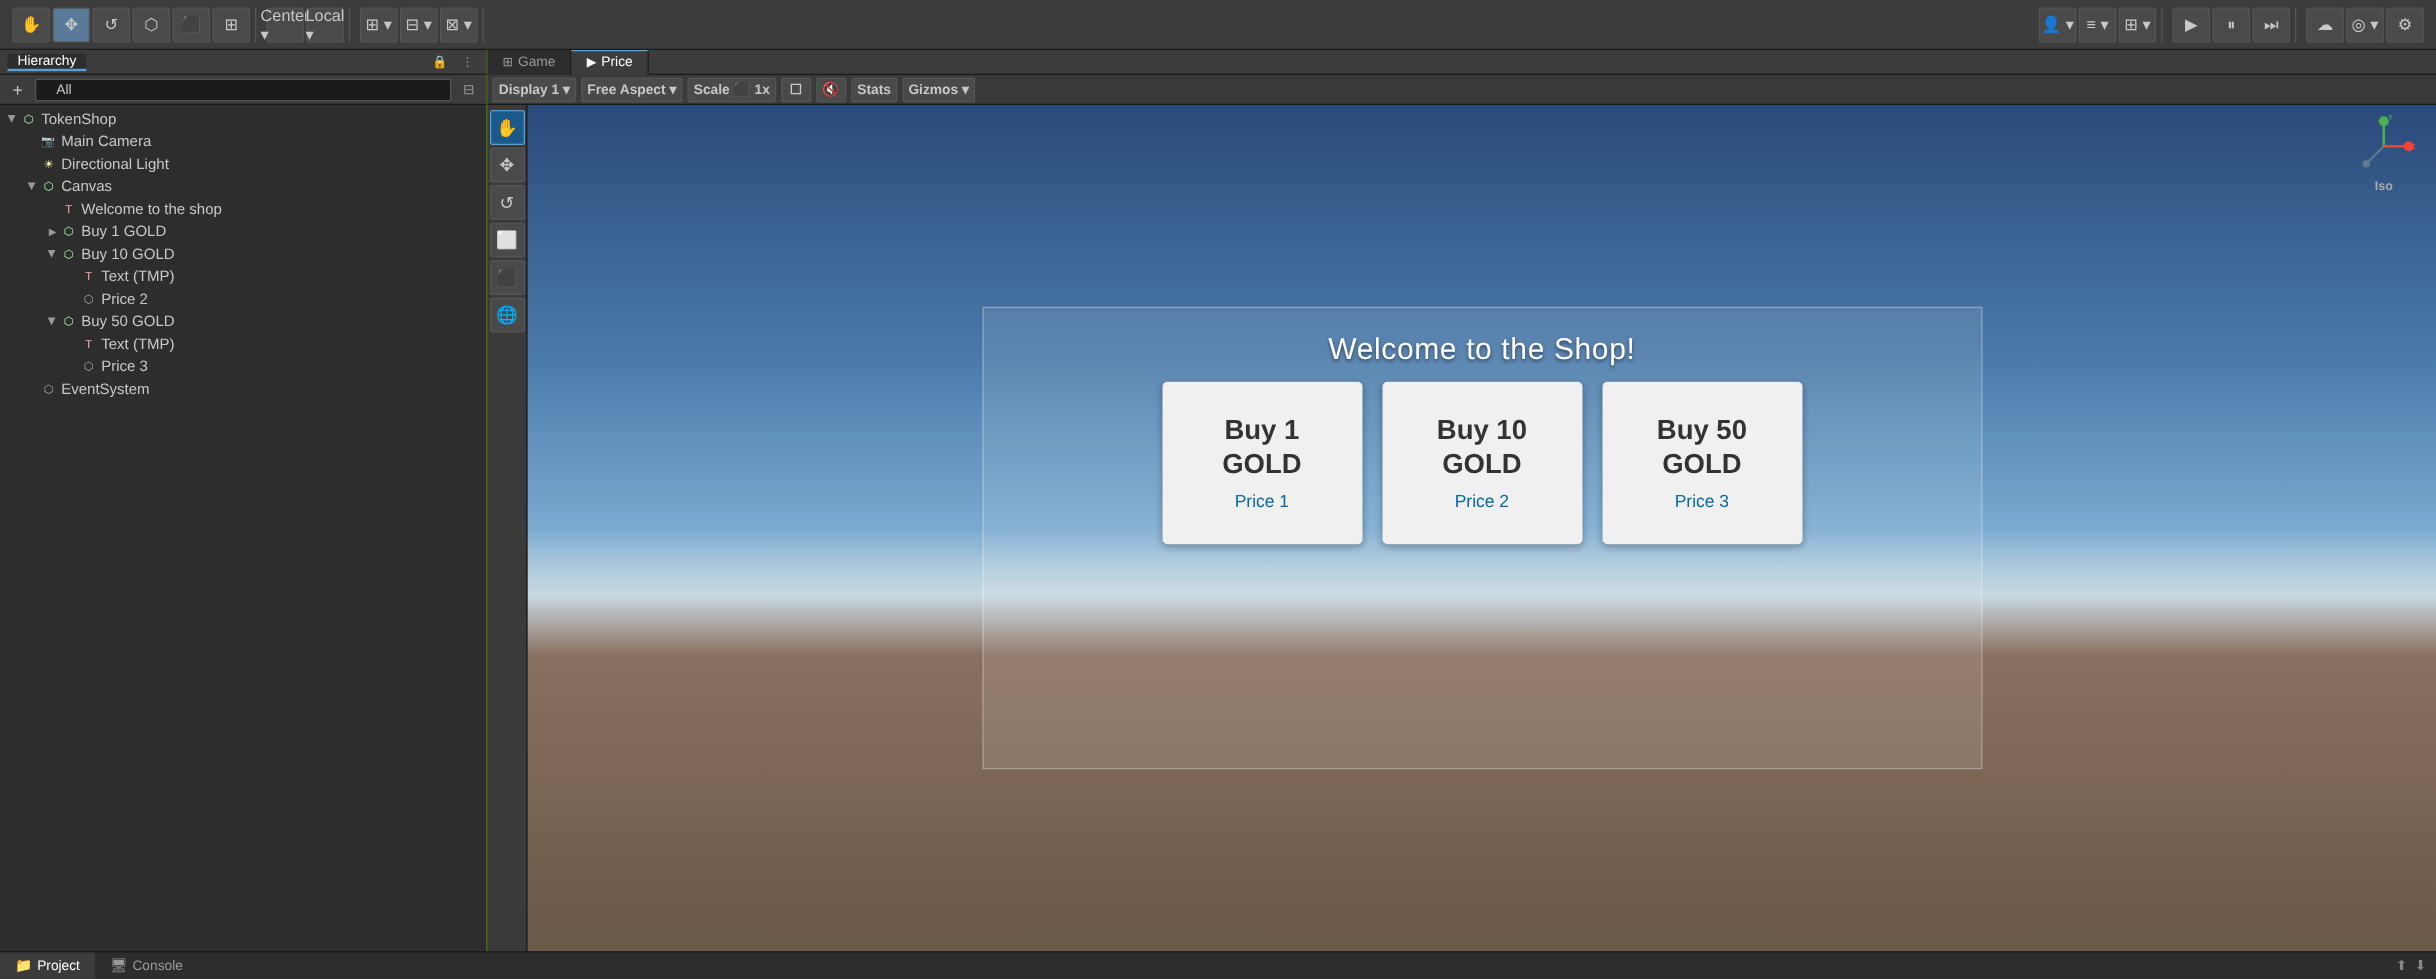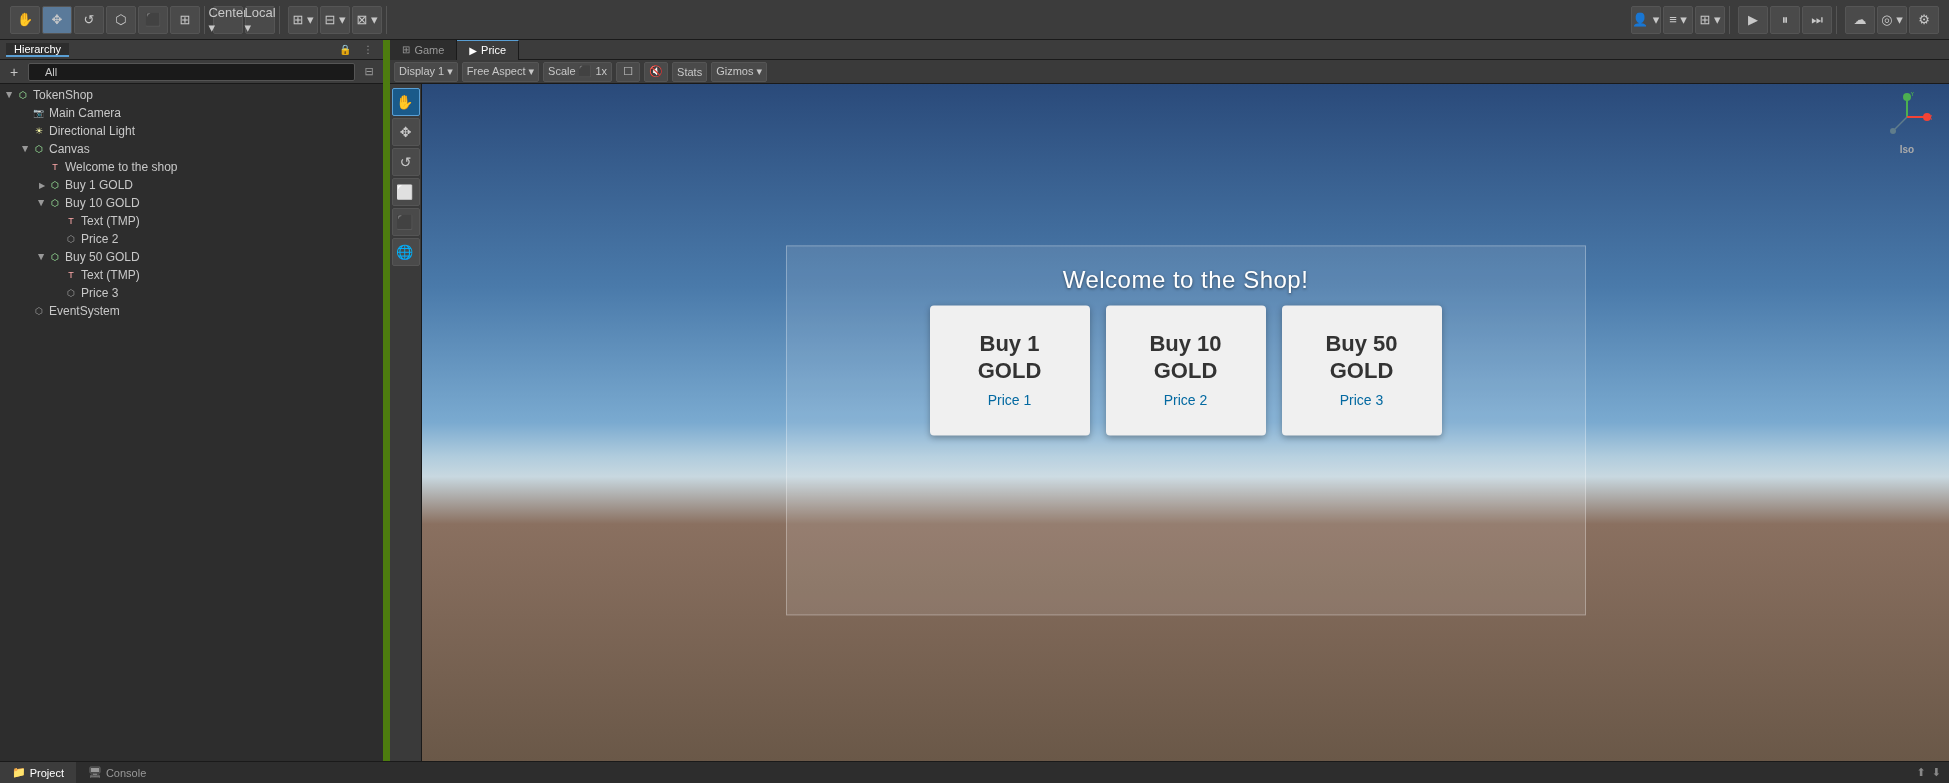--- a/index.html
+++ b/index.html
@@ -54,21 +54,21 @@
     .main-layout {
       display: flex;
       flex: 1;
       overflow: hidden;
     }
 
     
     .hierarchy-panel {
       width: 390px;
       background: #2d2d2d;
-      border-right: 7px solid #4d7c0f;
+      border-right: 1px solid #4d7c0f;
       display: flex;
       flex-direction: column;
       flex-shrink: 0;
     }
     .panel-header {
       height: 20px;
       background: #3c3c3c;
       display: flex;
       align-items: center;
       padding: 0 6px;
@@ -221,20 +221,21 @@
     .scene-tab-icon { font-size: 10px; }
 
     .scene-toolbar {
       height: 24px;
       background: #3a3a3a;
       display: flex;
       align-items: center;
       padding: 0 4px;
       gap: 4px;
       border-bottom: 1px solid #1a1a1a;
+      font-weight: bold;
     }
     .scene-tool-btn {
       height: 20px;
       min-width: 24px;
       background: #4a4a4a;
       border: 1px solid #555;
       border-radius: 2px;
       display: flex;
       align-items: center;
       justify-content: center;

